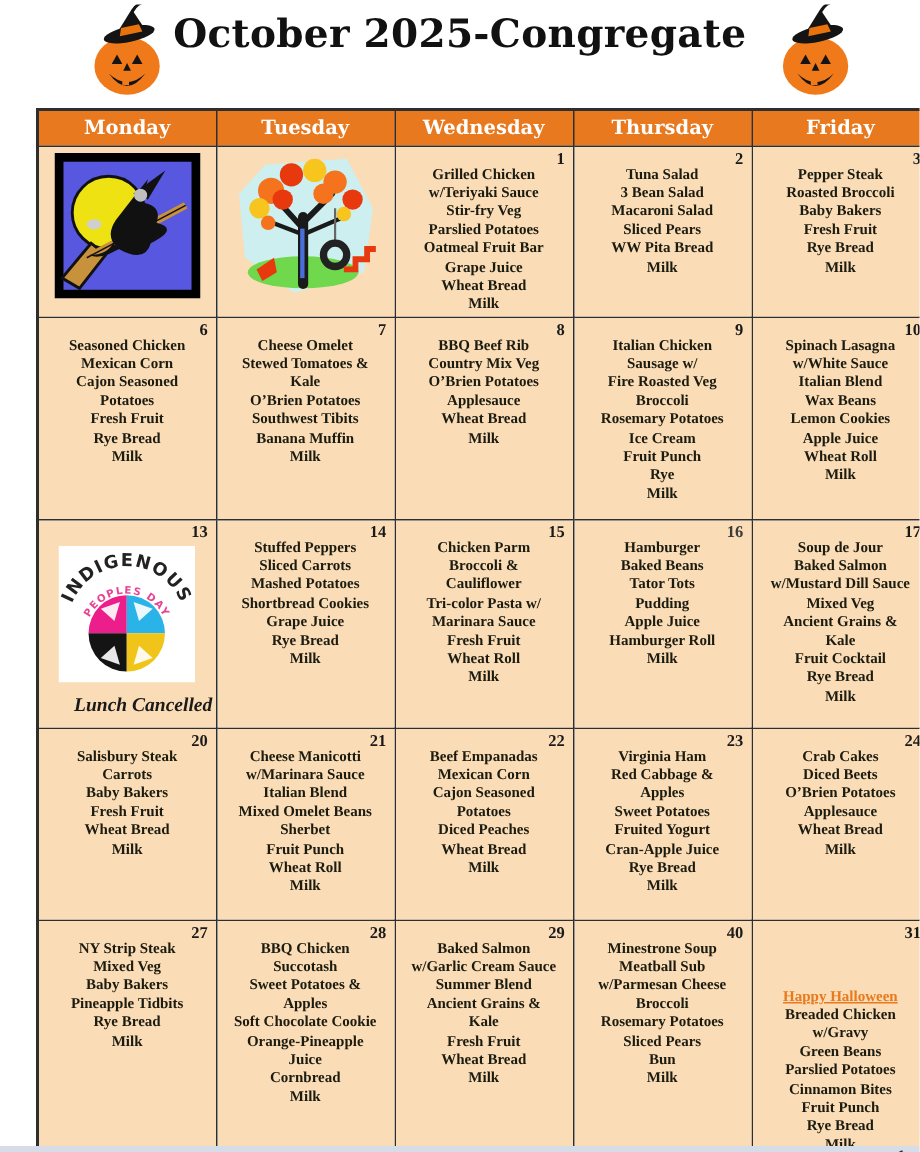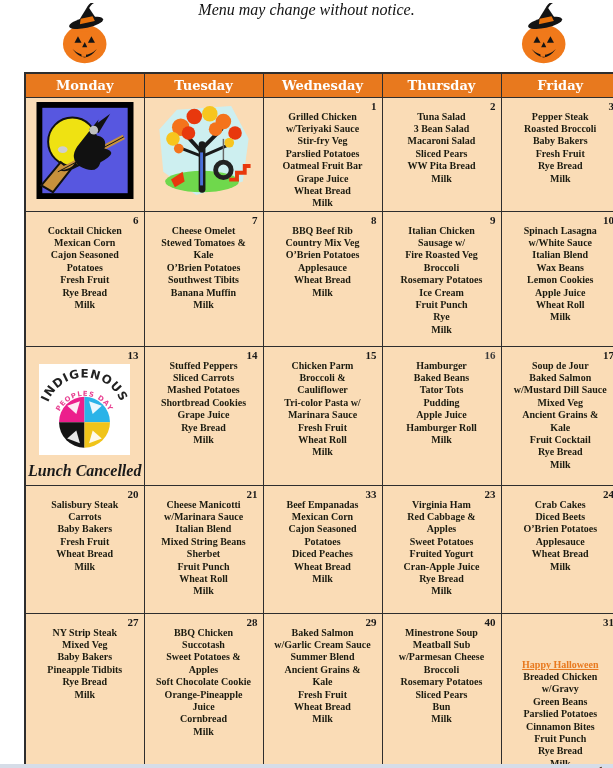--- a/index.html
+++ b/index.html
@@ -49,22 +49,22 @@
   .date.muted{font-weight:bold;color:#3c3c3c;}
   .line{
     text-align:center;font-weight:bold;font-size:10px;
     line-height:12.4px;white-space:nowrap;color:#1b1b10;
   }
   .highlight{
     text-align:center;font-weight:bold;font-size:10px;line-height:12.4px;
     color:var(--accent);text-decoration:underline;white-space:nowrap;margin-top:32px;
   }
   .caption{
-    text-align:center;font-weight:bold;font-style:italic;
-    font-size:16px;margin-top:7px;
+    text-align:right;font-weight:bold;font-style:italic;
+    font-size:13px;margin-top:7px;
   }
   .img-wrap{display:flex;justify-content:center;margin-top:4px;}
   .corner-pumpkin{position:absolute;right:-1px;bottom:-13px;width:40px;height:42px;z-index:5;}
   .page-edge{position:absolute;left:0;right:0;bottom:0;height:4px;background:#d6dde8;}
 </style>
 </head>
 <body>
 
 <div class="masthead">
   <div class="pumpkin left">
@@ -77,21 +77,21 @@
       <path d="M58 6 Q66 -2 76 3 Q64 1 57 13 Z" fill="#141414"></path>
       <polygon points="40,31 64,31 62,23 43,23" fill="#E8720C"></polygon>
     </g>
     <polygon points="32,62 43,62 37.5,52" fill="#141414"></polygon>
     <polygon points="53,62 64,62 58.5,52" fill="#141414"></polygon>
     <polygon points="44,69 52,69 48,61" fill="#141414"></polygon>
     <path d="M29 72 Q48 90 67 72 Q48 98 29 72 Z" fill="#141414"></path>
     <rect x="43" y="78" width="7" height="6" fill="#F0791A"></rect>
   </svg>
 </div>
-  <div class="subtitle">Menu may change without notice.</div>
+  <div class="title">October 2025-Congregate</div>
   <div class="pumpkin right">
   <svg viewBox="0 0 100 100" width="64" height="64" aria-hidden="true">
     <ellipse cx="48" cy="64" rx="34" ry="30" fill="#F0791A"></ellipse>
     <path d="M30 42 Q48 34 70 42 Q48 48 30 42Z" fill="#F0791A"></path>
     <g transform="rotate(-12 50 30)">
       <ellipse cx="50" cy="31" rx="27" ry="8" fill="#141414"></ellipse>
       <polygon points="34,31 68,31 58,6" fill="#141414"></polygon>
       <path d="M58 6 Q66 -2 76 3 Q64 1 57 13 Z" fill="#141414"></path>
       <polygon points="40,31 64,31 62,23 43,23" fill="#E8720C"></polygon>
     </g>
@@ -188,21 +188,21 @@
           <div class="line">Roasted Broccoli</div>
           <div class="line">Baby Bakers</div>
           <div class="line">Fresh Fruit</div>
           <div class="line">Rye Bread</div>
           <div class="line">Milk</div>
         </td>
       </tr>
       <tr class="week week-2">
         <td>
           <div class="date">6</div>
-          <div class="line">Cocktail Chicken</div>
+          <div class="line">Seasoned Chicken</div>
           <div class="line">Mexican Corn</div>
           <div class="line">Cajon Seasoned</div>
           <div class="line">Potatoes</div>
           <div class="line">Fresh Fruit</div>
           <div class="line">Rye Bread</div>
           <div class="line">Milk</div>
         </td>
         <td>
           <div class="date">7</div>
           <div class="line">Cheese Omelet</div>
@@ -326,28 +326,28 @@
           <div class="line">Baby Bakers</div>
           <div class="line">Fresh Fruit</div>
           <div class="line">Wheat Bread</div>
           <div class="line">Milk</div>
         </td>
         <td>
           <div class="date">21</div>
           <div class="line">Cheese Manicotti</div>
           <div class="line">w/Marinara Sauce</div>
           <div class="line">Italian Blend</div>
-          <div class="line">Mixed String Beans</div>
+          <div class="line">Mixed Omelet Beans</div>
           <div class="line">Sherbet</div>
           <div class="line">Fruit Punch</div>
           <div class="line">Wheat Roll</div>
           <div class="line">Milk</div>
         </td>
         <td>
-          <div class="date">33</div>
+          <div class="date">22</div>
           <div class="line">Beef Empanadas</div>
           <div class="line">Mexican Corn</div>
           <div class="line">Cajon Seasoned</div>
           <div class="line">Potatoes</div>
           <div class="line">Diced Peaches</div>
           <div class="line">Wheat Bread</div>
           <div class="line">Milk</div>
         </td>
         <td>
           <div class="date">23</div>

